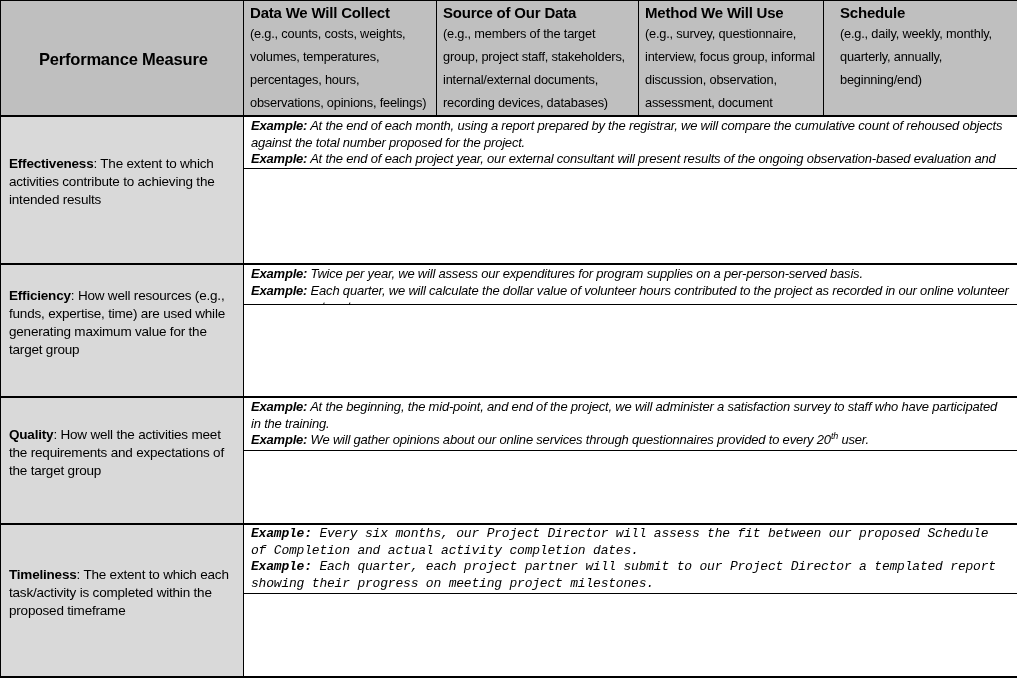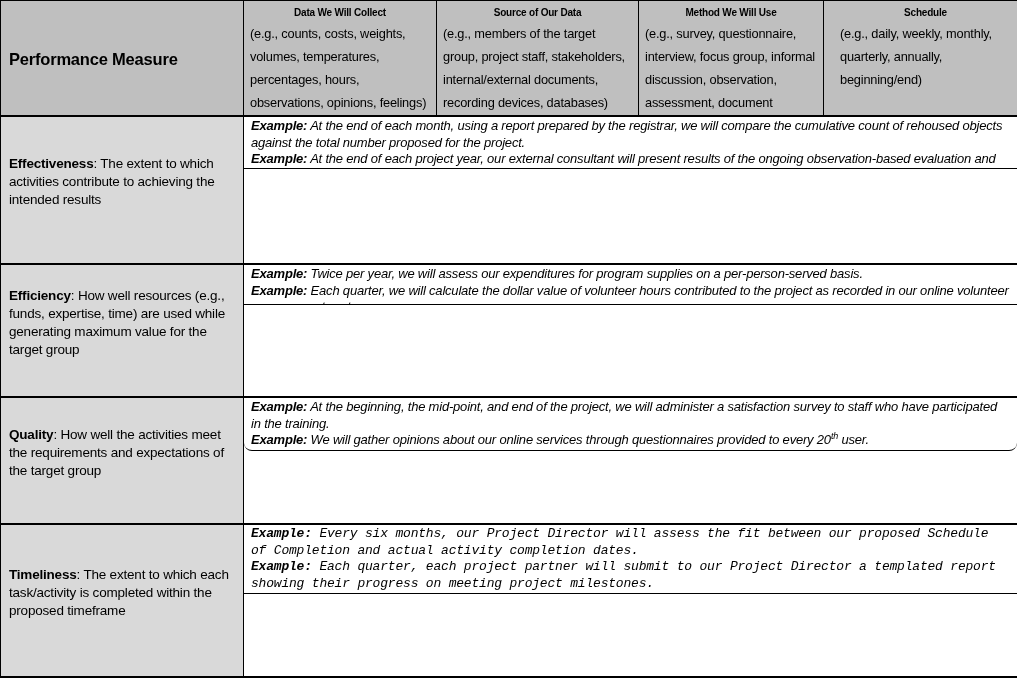--- a/index.html
+++ b/index.html
@@ -31,25 +31,26 @@
     padding: 3px 6px 0 6px;
     overflow: hidden;
   }
   .header-cell:last-child { border-right: none; margin-left: 10px; }
   .measure-head {
     display: flex;
     align-items: center;
     padding-left: 8px;
     font-weight: bold;
     font-size: 16.5px;
+    margin-left: 30px;
   }
   .col-title {
-    text-align: center;
+    text-align: left;
     font-weight: bold;
-    font-size: 10px;
+    font-size: 15px;
     line-height: 17px;
   }
   .col-desc {
     font-size: 12.8px;
     line-height: 23px;
     margin-top: 1px;
   }
   
   .body-row {
     display: grid;
@@ -73,21 +74,21 @@
   }
   .measure-term { font-weight: bold; }
   .entry-col { display: flex; flex-direction: column; min-width: 0; }
   .examples-block {
     border-bottom: 1px solid var(--border);
     padding: 1px 8px 0 7px;
     overflow: hidden;
   }
   .body-row:nth-of-type(1) .examples-block { height: 52px; }
   .body-row:nth-of-type(2) .examples-block { height: 40px; }
-  .body-row:nth-of-type(3) .examples-block { height: 53px; border-radius: 8px; }
+  .body-row:nth-of-type(3) .examples-block { height: 53px; }
   .body-row:nth-of-type(4) .examples-block { height: 69px; font-family: Liberation Mono, monospace; }
   .example-line {
     font-style: italic;
     font-size: 13px;
     line-height: 16.5px;
   }
   .ex-label { font-weight: bold; }
   .example-line sup {
     font-size: 9px;
     vertical-align: super;

